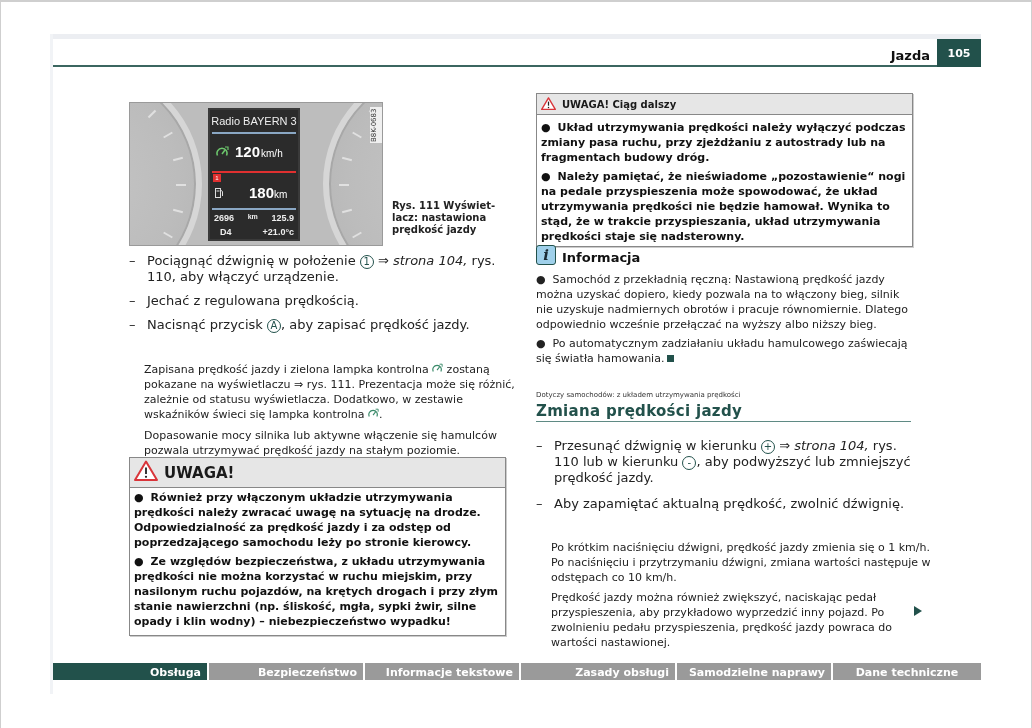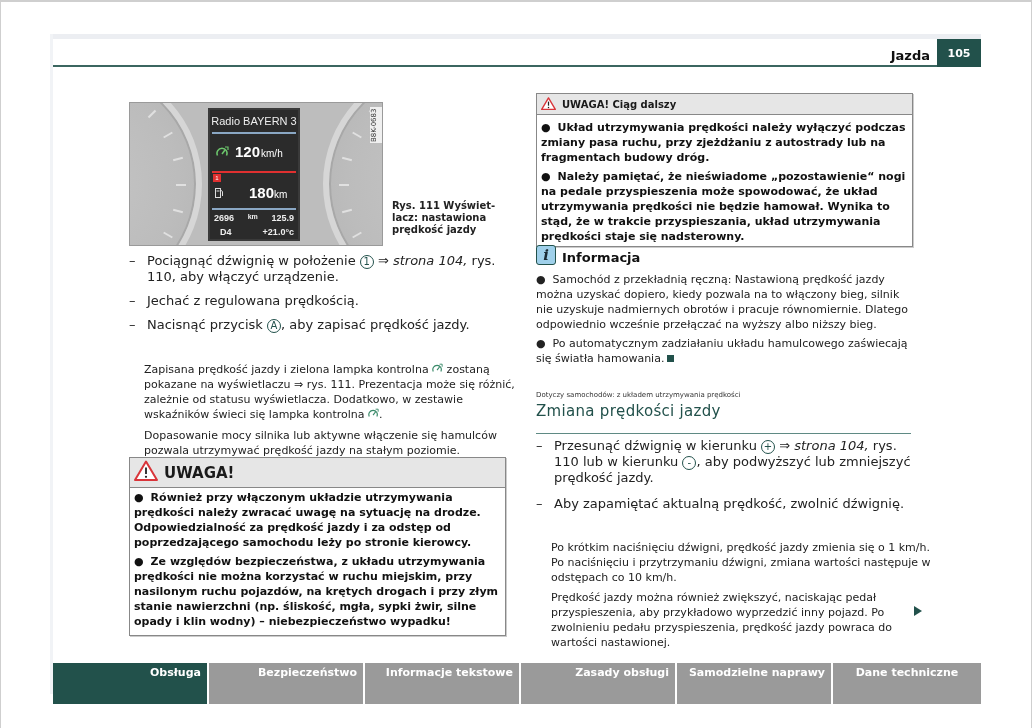--- a/index.html
+++ b/index.html
@@ -57,25 +57,25 @@
   .bullet { margin-right: 7px; }
 
   .info-head { position: absolute; left: 536px; top: 245px; display: flex; align-items: flex-end; gap: 6px; }
   .info-icon { width: 20px; height: 20px; background: #9fd0ea; border: 1.5px solid #22514b; border-radius: 3px; box-sizing: border-box; display: flex; align-items: center; justify-content: center; font-family: "DejaVu Serif", serif; font-weight: bold; font-style: italic; font-size: 15px; color: #1a2a33; }
   .info-title { font-size: 13px; font-weight: bold; color: #111; }
   .info-body { position: absolute; left: 536px; top: 272px; width: 380px; font-size: 11px; line-height: 15px; color: #222; }
   .info-body p { margin: 0 0 4px 0; }
   .end-mark { display: inline-block; width: 7px; height: 7px; background: #22514b; margin-left: 3px; }
 
   .section-applies { position: absolute; left: 536px; top: 391px; font-size: 7px; color: #333; }
-  .section-title { position: absolute; left: 536px; top: 402px; width: 375px; font-size: 15px; font-weight: normal; color: #22514b; border-bottom: 1.5px solid #5f8a84; padding-bottom: 13px; letter-spacing: 0.3px; }
+  .section-title { position: absolute; left: 536px; top: 402px; width: 375px; font-size: 15px; font-weight: bold; color: #22514b; border-bottom: 1.5px solid #5f8a84; padding-bottom: 1px; letter-spacing: 0.3px; }
 
   .next-arrow { position: absolute; left: 914px; top: 606px; width: 0; height: 0; border-left: 8px solid #22514b; border-top: 5px solid transparent; border-bottom: 5px solid transparent; }
 
-  .footer-nav { position: absolute; left: 53px; top: 663px; width: 928px; height: 41px; display: flex; gap: 2px; }
+  .footer-nav { position: absolute; left: 53px; top: 663px; width: 928px; height: 17px; display: flex; gap: 2px; }
   .footer-tab { flex: 1; background: #9a9a9a; color: #fff; font-size: 11px; font-weight: bold; text-align: right; padding: 3px 6px 0 0; box-sizing: border-box; cursor: pointer; }
   .footer-tab.active { background: #22514b; }
   .footer-tab.last { text-align: center; padding-right: 0; }
 </style>
 </head>
 <body>
 
 <div class="viewer-border"></div>
 <div class="page-left-edge"></div>
 <div class="header-band"></div>

